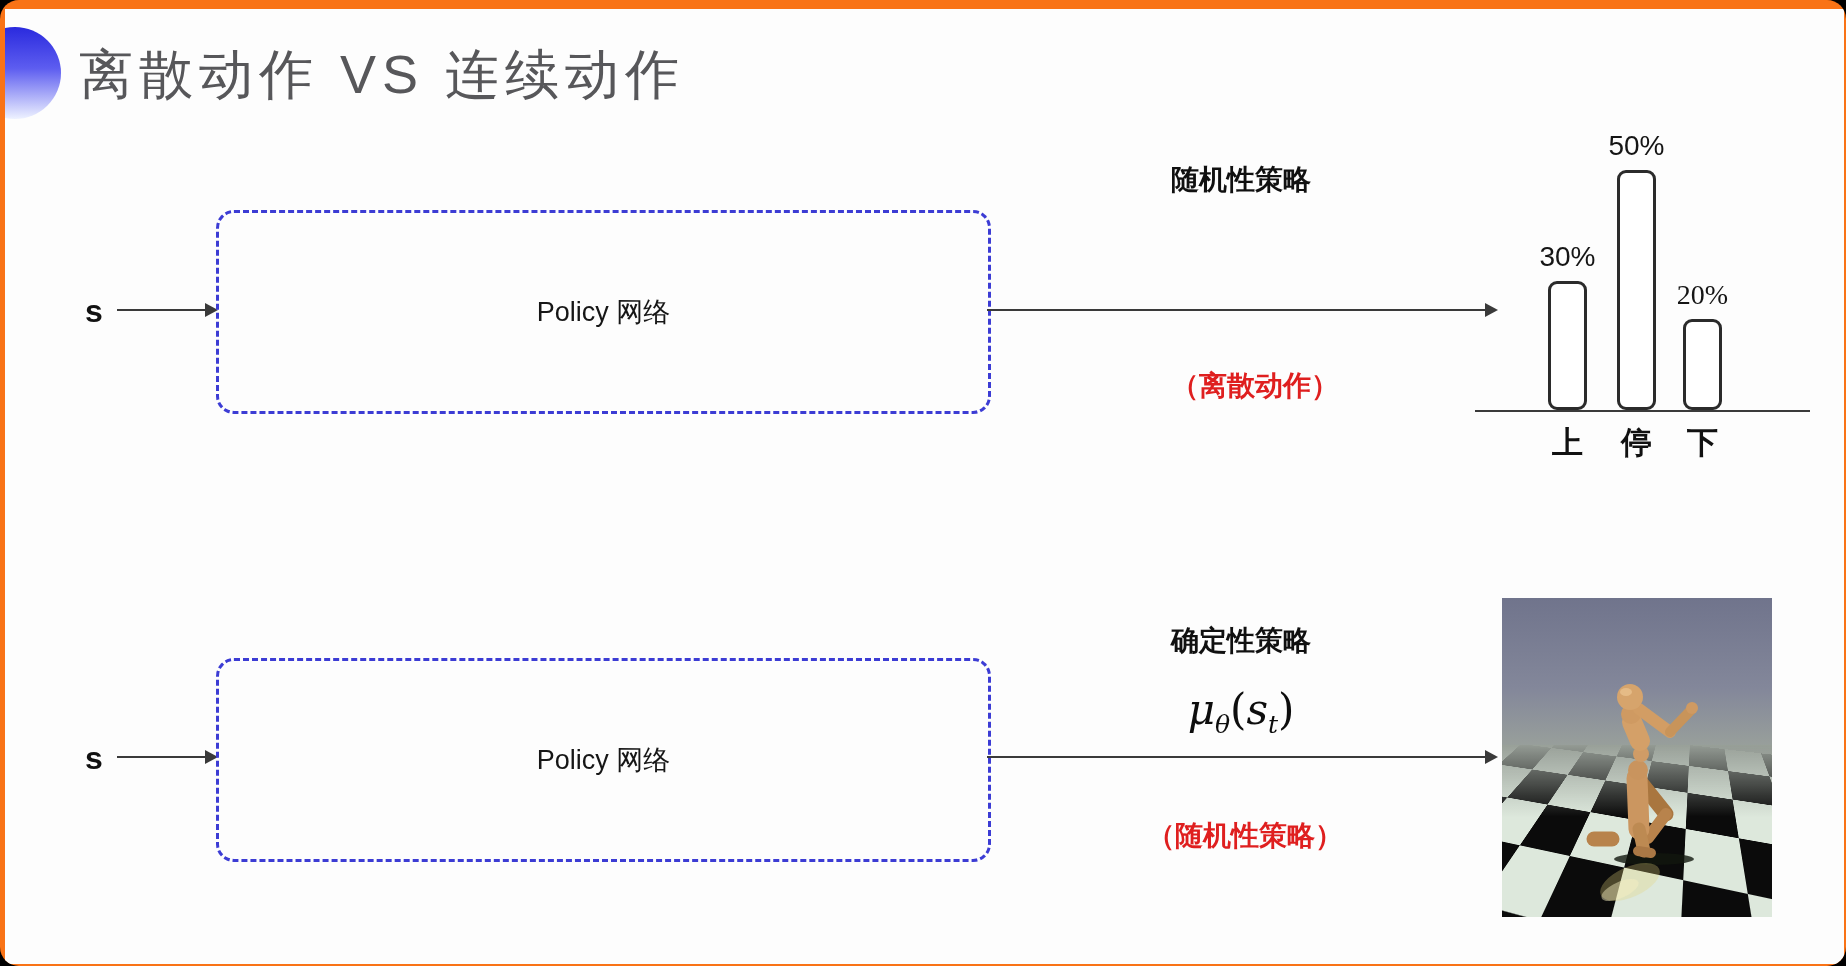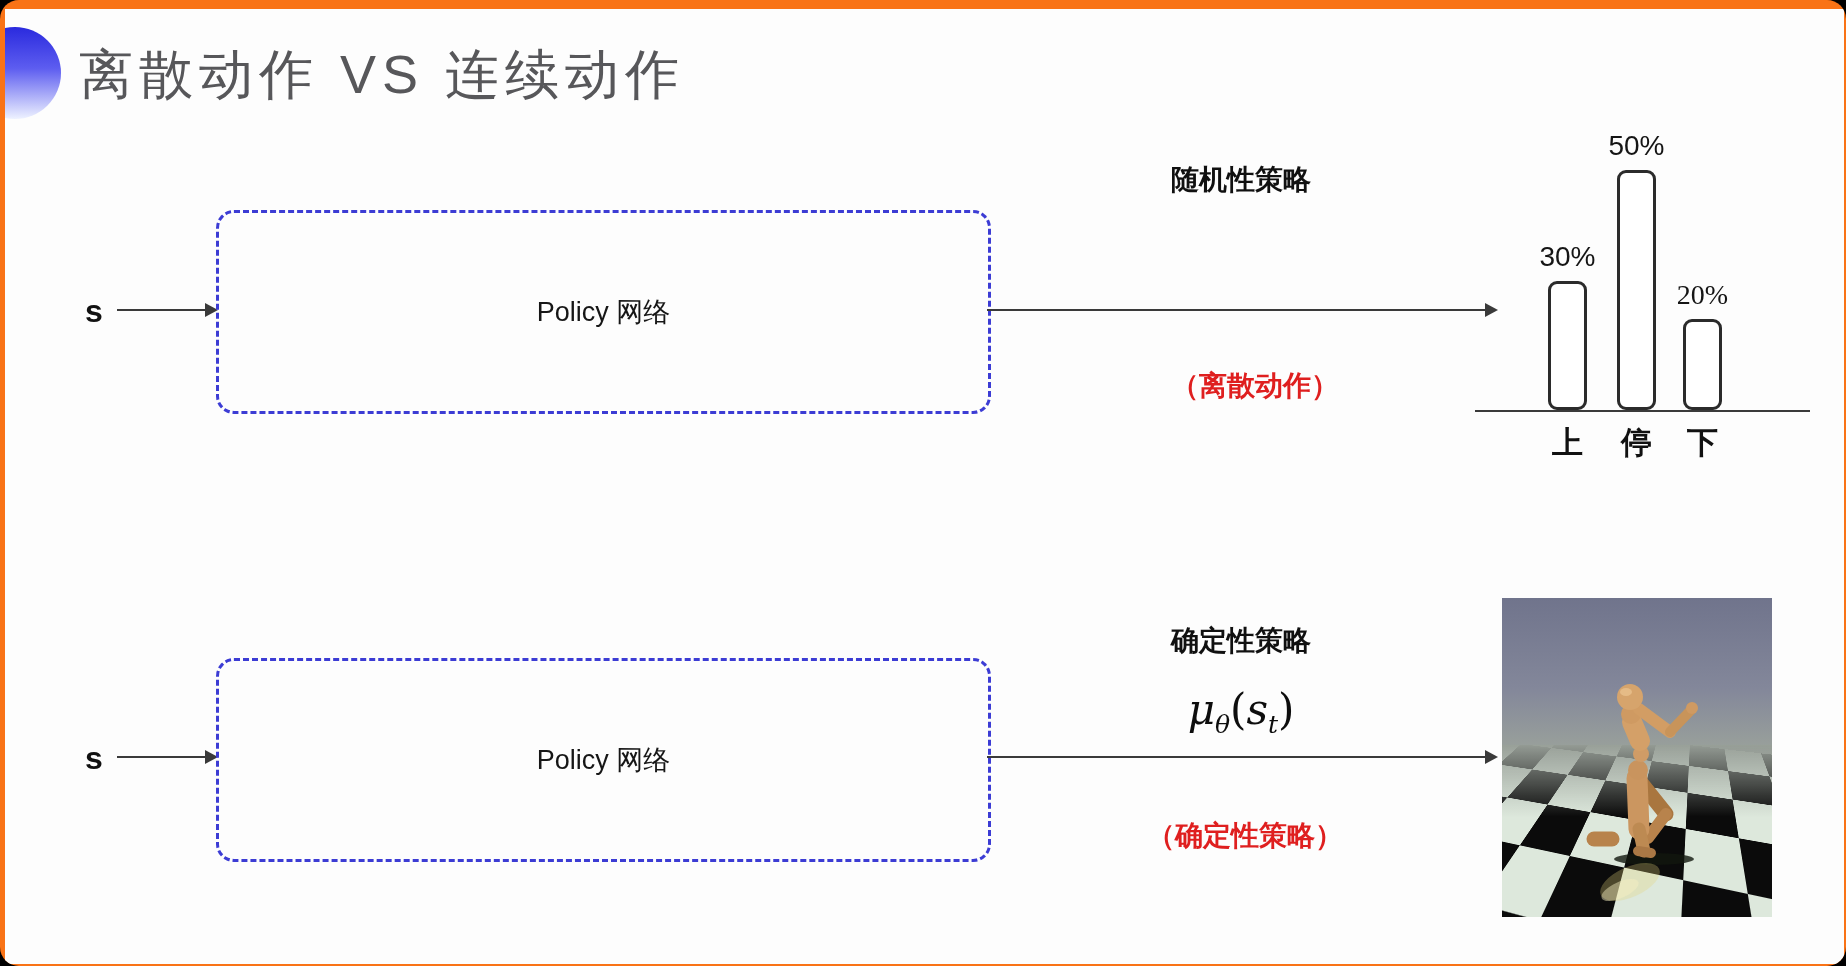--- a/index.html
+++ b/index.html
@@ -94,21 +94,21 @@
       </div>
 
     <div class="s-label s-bot">s</div>
     <div class="arrow in-bot"></div>
     <div class="policy-box bot">
       <span class="box-label">Policy 网络</span>
     </div>
     <div class="arrow out-bot"></div>
     <div class="policy-title pt-bot">确定性策略</div>
     <div class="formula fm-bot"><span>μ</span><sub>θ</sub><span class="up">(</span><span>s</span><sub>t</sub><span class="up">)</span></div>
-    <div class="annotation an-bot">（确定性策略）</div>
+    <div class="annotation an-bot">（随机性策略）</div>
 
     <div class="sim">
       <div class="sky"></div>
       <div class="floor-wrap">
         <div class="floor"></div>
         <div class="fog"></div>
       </div>
       <svg width="270" height="319" viewBox="0 0 270 319">
 
         <ellipse cx="152" cy="261" rx="40" ry="6" fill="#12160e" opacity="0.8"></ellipse>

